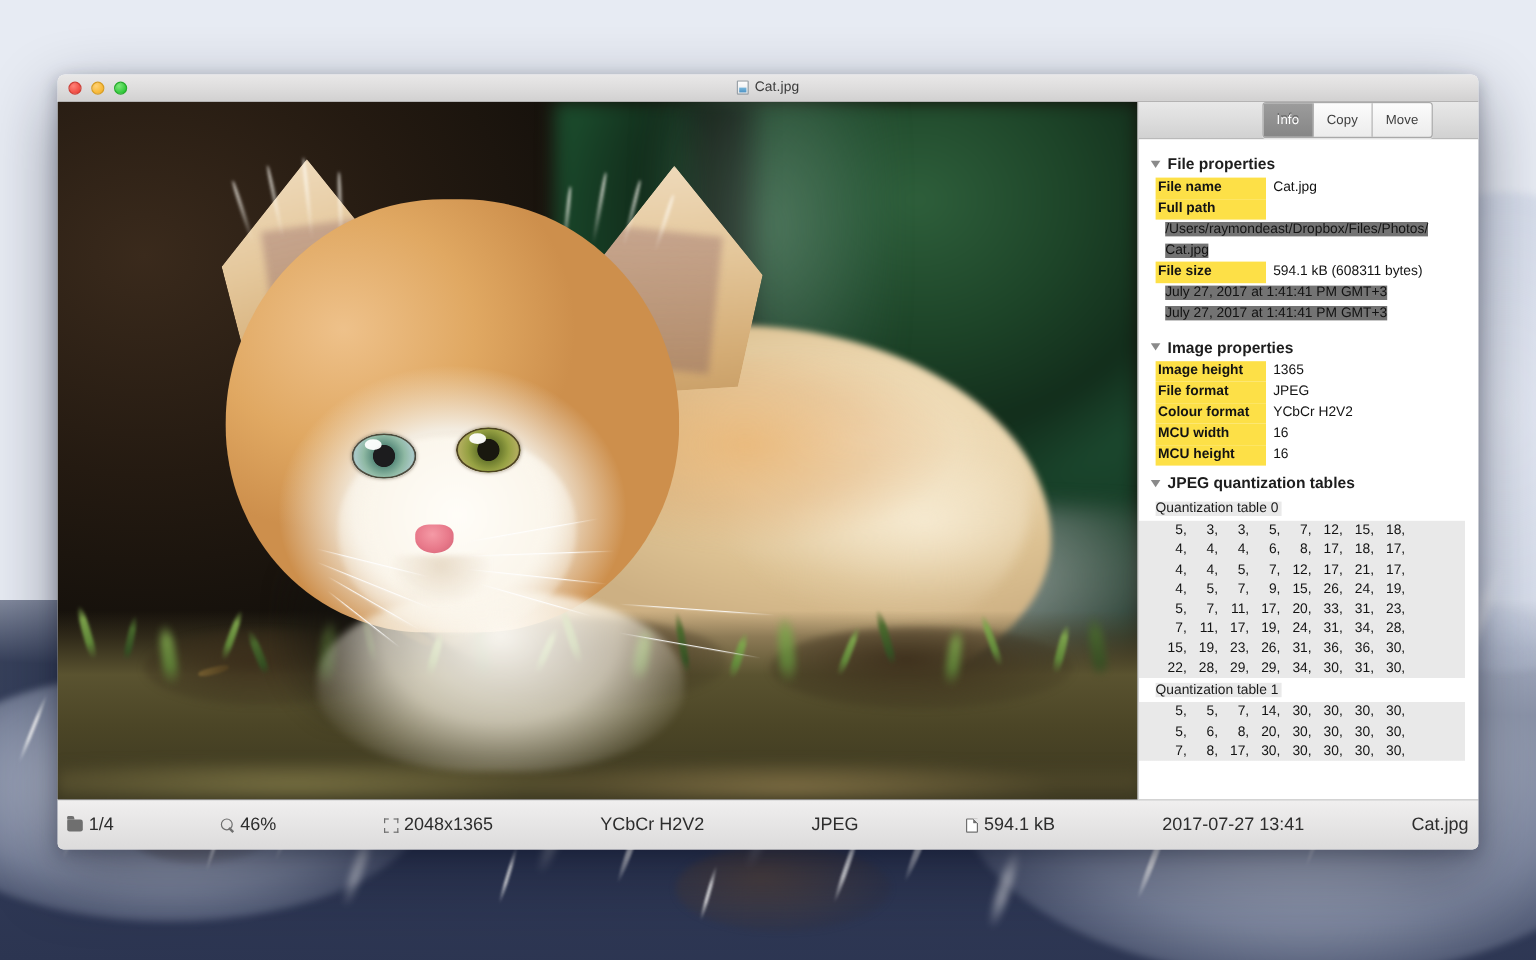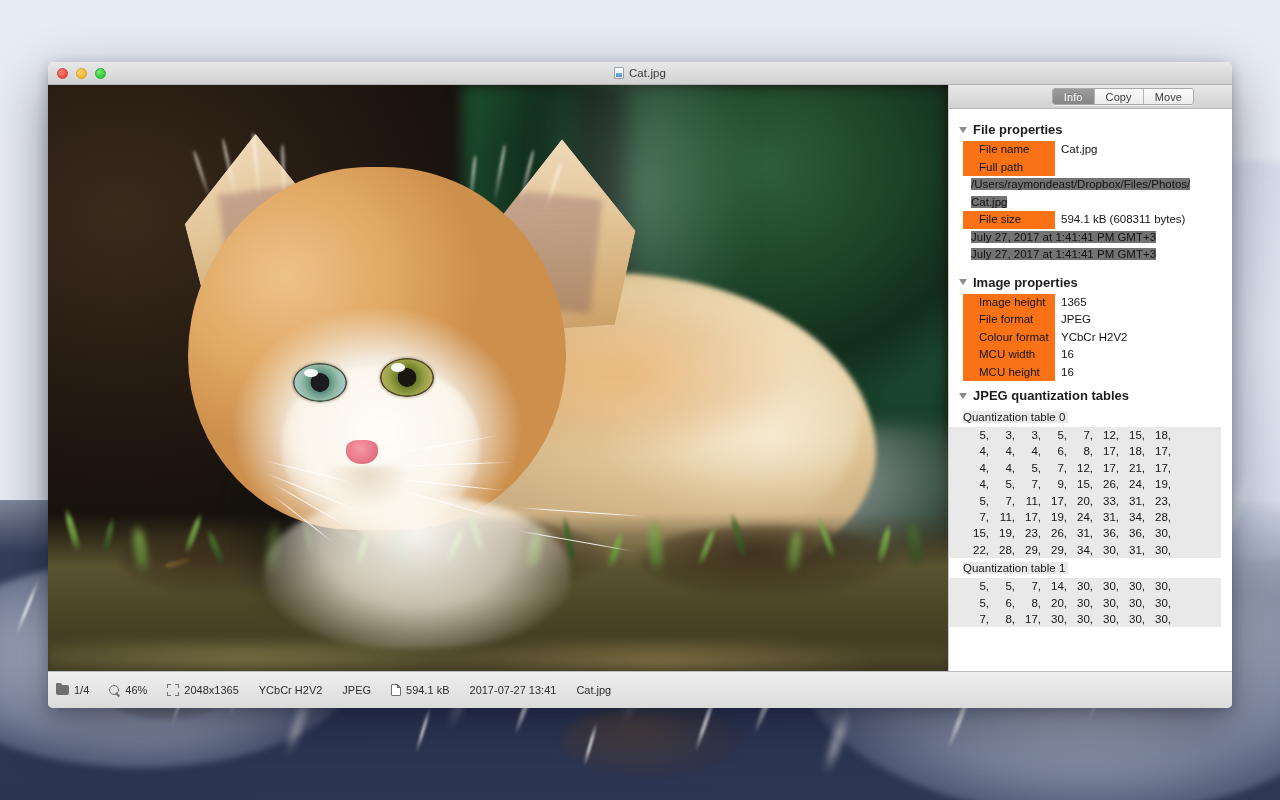--- a/index.html
+++ b/index.html
@@ -413,21 +413,21 @@
     display: flex;
     align-items: center;
     justify-content: flex-end;
     padding-right: 38px;
   }
   .seg {
     display: flex;
     border: 1px solid #a9a9a9;
     border-radius: 3px;
     overflow: hidden;
-    height: 17px;
+    height: 30px;
     box-shadow: 0 1px 0 rgba(255,255,255,0.6);
   }
   .seg-item {
     font-size: 11px;
     color: #3d3d3d;
     padding: 0 11px;
     display: flex;
     align-items: center;
     background: linear-gradient(180deg, #fcfcfc, #ececec);
     border-right: 1px solid #b2b2b2;
@@ -468,24 +468,25 @@
 
   .row {
     display: flex;
     align-items: baseline;
     padding: 0 6px 0 14px;
     line-height: 17.5px;
     height: 17.5px;
   }
   .row .lbl {
     flex: 0 0 92px;
-    background: #f97316;
-    padding-left: 16px;
+    background: #fde047;
+    padding-left: 2px;
     color: #131313;
     white-space: nowrap;
+    font-weight: bold;
   }
   .row .val {
     padding-left: 6px;
     color: #131313;
     white-space: nowrap;
     overflow: hidden;
   }
 
   .path-block {
     padding: 0 8px 0 22px;
@@ -540,22 +541,23 @@
 
   
   .statusbar {
     flex: 0 0 22px;
     background: linear-gradient(180deg, #f0efef 0%, #e6e5e5 50%, #dcdbdb 100%);
     border-top: 1px solid #bcbcbc;
     display: flex;
     align-items: center;
     gap: 7px;
     padding: 12px 8px;
-    font-size: 11px;
+    font-size: 15px;
     color: #2d2d2d;
+    justify-content: space-between;
   }
   .sb-item { display: flex; align-items: center; gap: 5px; white-space: nowrap; }
   .sb-gap { width: 6px; }
 
   .ic-folder {
     width: 13px; height: 10px;
     background: #6f6f6f;
     border-radius: 1px 2px 2px 2px;
     position: relative;
   }

